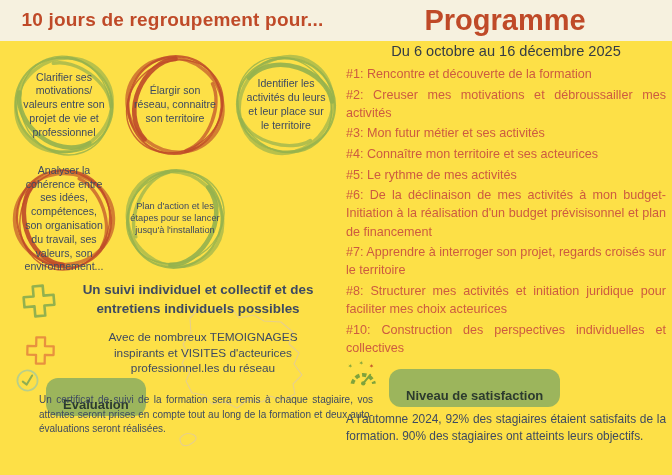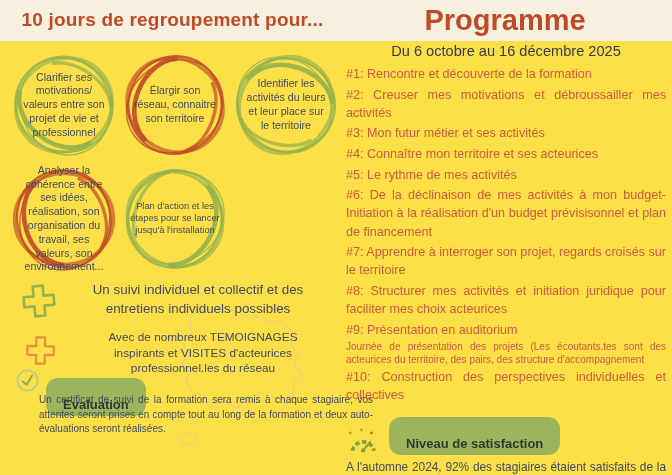--- a/index.html
+++ b/index.html
@@ -31,21 +31,21 @@
     position:absolute;inset:0;display:flex;align-items:center;justify-content:center;
     text-align:center;padding:16px 13px;color:var(--navy);
     font-size:10.6px;line-height:1.3;font-weight:500;
   }
   .circle:nth-child(5) .circle-text{font-size:9.3px;line-height:1.28;padding:12px 10px;}
   .plus-icon{position:absolute;}
   .plus-green{left:19px;top:281px;width:40px;height:40px;color:var(--accent-green);}
   .plus-orange{left:23px;top:333px;width:35px;height:35px;color:var(--plus-orange);}
   .suivi-text{
     position:absolute;left:62px;top:281px;width:272px;text-align:center;
-    color:var(--navy);font-size:13.4px;line-height:1.4;font-weight:400;
+    color:var(--navy);font-size:13.4px;line-height:1.4;font-weight:700;
   }
   .temoignages-text{
     position:absolute;left:86px;top:330px;width:234px;text-align:center;
     color:var(--navy);font-size:11.8px;line-height:1.33;font-weight:500;
   }
   .eval-check{position:absolute;left:15px;top:368px;width:25px;height:25px;}
   .badge{
     display:inline-block;background:var(--badge-green);color:var(--badge-text);
     border-radius:12px;padding:19px 17px 4px;font-size:13px;font-weight:bold;margin-top:9px;
   }
@@ -60,21 +60,21 @@
     text-align:center;color:#343b45;font-size:14.6px;font-weight:500;margin:1px 0 6px;
   }
   .prog-item{
     color:var(--program-red);font-size:12.6px;line-height:1.44;
     text-align:justify;margin-bottom:2.5px;font-weight:500;
   }
   .prog-note{
     color:var(--program-red);font-size:10px;line-height:1.3;text-align:justify;
     margin:1px 0 2px;font-weight:400;
   }
-  .satisfaction-row{display:flex;align-items:flex-end;gap:9px;margin:3px 0 4px;}
+  .satisfaction-row{display:flex;align-items:flex-start;gap:9px;margin:3px 0 4px;}
   .gauge-icon{flex:0 0 auto;}
   .stats-text{
     color:var(--navy);font-size:11.9px;line-height:1.42;text-align:justify;
     margin:1px 0 15px;font-weight:500;
   }
 </style>
 </head>
 <body>
 
 <svg width="0" height="0" style="position:absolute" aria-hidden="true">
@@ -126,21 +126,21 @@
     <div class="circle">
       <svg class="ring ring-green" viewBox="0 0 110 110">
           <use href="#brush-ring" transform="rotate(200 55 55)"></use>
         </svg>
       <div class="circle-text">Identifier les activités du leurs et leur place sur le territoire</div>
     </div>
     <div class="circle">
       <svg class="ring ring-red" viewBox="0 0 110 110">
           <use href="#brush-ring" transform="rotate(75 55 55)"></use>
         </svg>
-      <div class="circle-text">Analyser la cohérence entre ses idées, réalisation, son organisation du travail, ses valeurs, son environnement...</div>
+      <div class="circle-text">Analyser la cohérence entre ses idées, compétences, son organisation du travail, ses valeurs, son environnement...</div>
     </div>
     <div class="circle">
       <svg class="ring ring-green" viewBox="0 0 110 110">
           <use href="#brush-ring" transform="rotate(300 55 55)"></use>
         </svg>
       <div class="circle-text">Plan d'action et les étapes pour se lancer jusqu'à l'installation</div>
     </div>
   </div>
 
   <svg class="plus-icon plus-green" viewBox="0 0 40 40">
@@ -166,24 +166,20 @@
     <div class="date-range">Du 6 octobre au 16 décembre 2025</div>
 
     <div class="prog-item">#1: Rencontre et découverte de la formation</div>
     <div class="prog-item">#2: Creuser mes motivations et débroussailler mes activités</div>
     <div class="prog-item">#3: Mon futur métier et ses activités</div>
     <div class="prog-item">#4: Connaître mon territoire et ses acteurices</div>
     <div class="prog-item">#5: Le rythme de mes activités</div>
     <div class="prog-item">#6: De la déclinaison de mes activités à mon budget- Initiation à la réalisation d'un budget prévisisonnel et plan de financement</div>
     <div class="prog-item">#7: Apprendre à interroger son projet, regards croisés sur le territoire</div>
     <div class="prog-item">#8: Structurer mes activités et initiation juridique pour faciliter mes choix acteurices</div>
-    <div class="prog-item">
-      <span>#9: Présentation en auditorium</span>
-      <div class="prog-note">Journée de présentation des projets (Les écoutants.tes sont des acteurices du territoire, des pairs, des structure d'accompagnement</div>
-    </div>
     <div class="prog-item">#10: Construction des perspectives individuelles et collectives</div>
 
     <div class="satisfaction-row">
       <svg class="gauge-icon" width="34" height="28" viewBox="0 0 40 33">
         <g fill="#7fa33c" font-size="7" font-family="DejaVu Sans, sans-serif">
           <text x="2" y="9">✶</text>
             <text x="15" y="6">✶</text>
             <text x="27" y="9" fill="#bf4a28">✶</text>
         </g>
         <g stroke="#7fa33c" fill="none">

